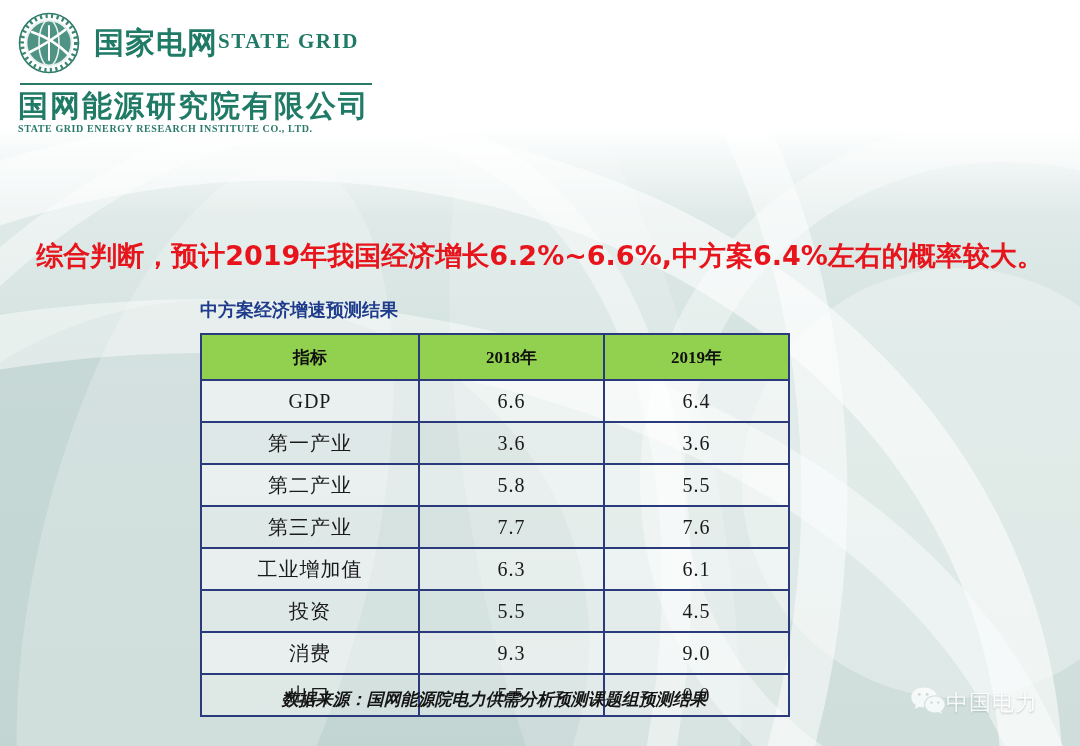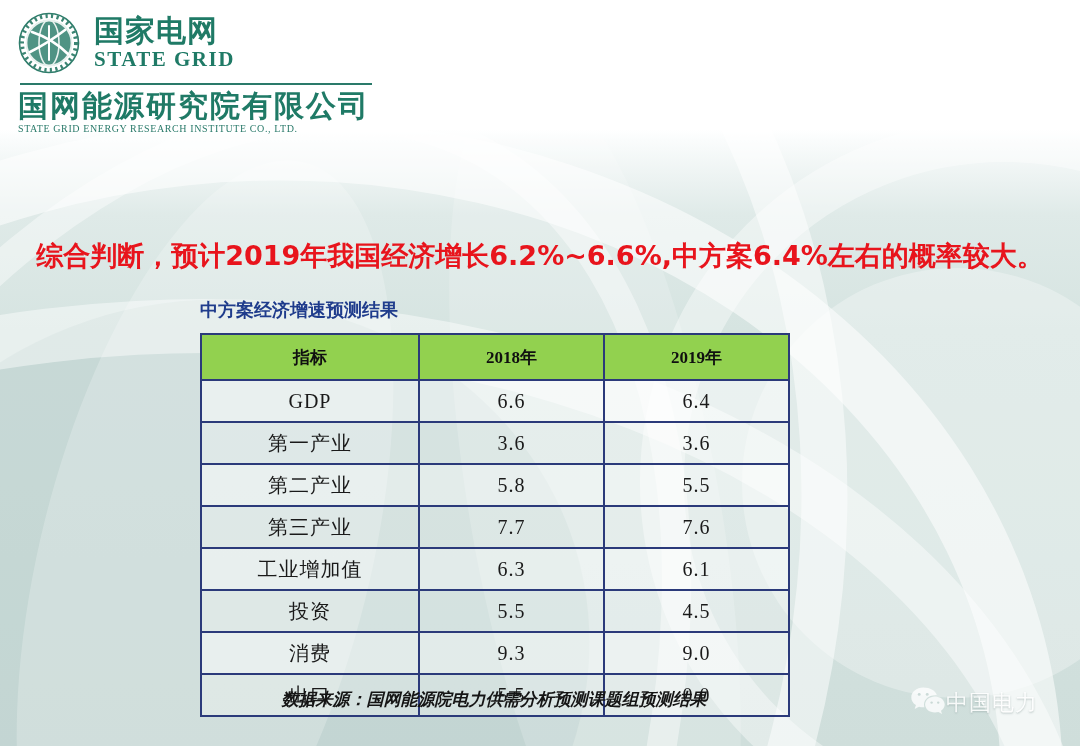--- a/index.html
+++ b/index.html
@@ -119,21 +119,21 @@
     height: 70px;
   }
   .logo-mark {
     width: 62px;
     height: 62px;
     flex: 0 0 62px;
     position: relative;
   }
   .logo-wordmark {
     display: flex;
-    flex-direction: column;
+    flex-direction: row;
     justify-content: flex-start;
     line-height: 1;
   }
   .logo-cn {
     font-size: 30px;
     font-weight: bold;
     color: #1f7a66;
     letter-spacing: 1px;
     font-family: "DejaVu Sans", "Liberation Sans", sans-serif;
   }
@@ -154,21 +154,21 @@
   .logo-sub-cn {
     font-size: 30px;
     font-weight: bold;
     color: #1f7a66;
     letter-spacing: 2px;
     line-height: 1.1;
     font-family: Liberation Sans, sans-serif;
   }
   .logo-sub-en {
     font-size: 10px;
-    font-weight: normal;
+    font-weight: bold;
     color: #2a7a6a;
     letter-spacing: 0.6px;
     margin-top: 1px;
     font-family: "Liberation Serif", serif;
   }
 
   
   .title-bar {
     position: absolute;
     left: 8px;

